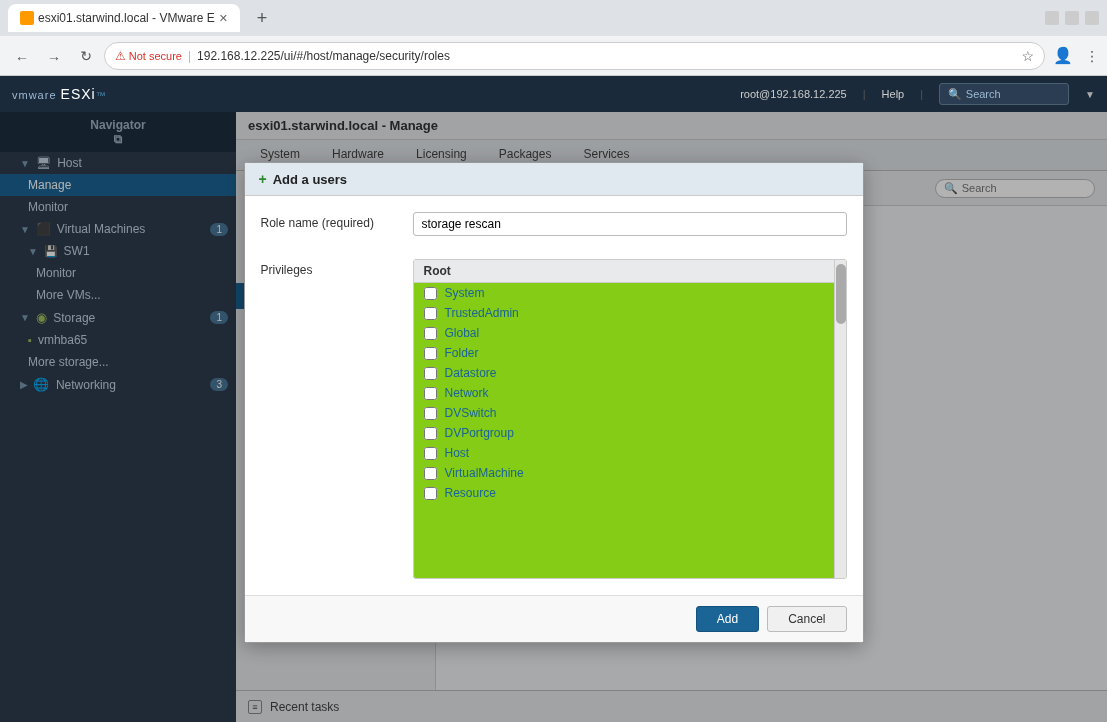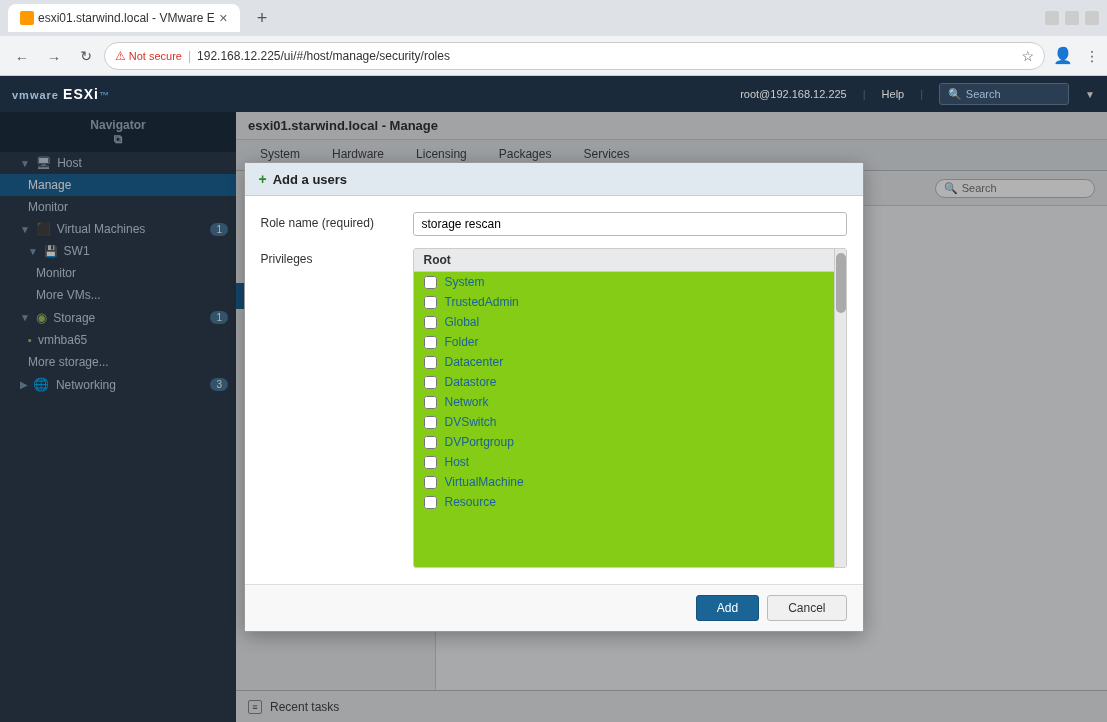--- a/index.html
+++ b/index.html
@@ -92,21 +92,21 @@
       background: #1a2a3a;
       height: 36px;
       display: flex;
       align-items: center;
       padding: 0 12px;
       color: white;
     }
     .vmware-logo {
       font-size: 11px;
       color: #9db8d2;
-      font-weight: bold;
+      font-weight: normal;
       letter-spacing: 1px;
     }
     .vmware-logo span { color: #67a3c9; }
     .esxi-header-right {
       margin-left: auto;
       display: flex;
       align-items: center;
       gap: 16px;
       font-size: 11px;
       color: #ccc;
@@ -317,21 +317,21 @@
       display: flex;
       flex: 1;
       overflow: hidden;
       padding: 16px;
       gap: 16px;
     }
     .modal-form {
       flex: 1;
       display: flex;
       flex-direction: column;
-      gap: 12px;
+      gap: 23px;
       justify-content: space-between;
     }
     .form-row {
       display: flex;
       align-items: flex-start;
       gap: 12px;
     }
     .form-label {
       width: 140px;
       font-size: 12px;
@@ -674,24 +674,20 @@
               <div class="priv-item">
                 <input type="checkbox" style="">
                 <label>Global</label>
               </div>
               <div class="priv-item">
                 <input type="checkbox" style="">
                 <label>Folder</label>
               </div>
               <div class="priv-item">
                 <input type="checkbox" style="">
-                <label>Datacenter</label>
-              </div>
-              <div class="priv-item">
-                <input type="checkbox" style="">
                 <label>Datastore</label>
               </div>
               <div class="priv-item">
                 <input type="checkbox" style="">
                 <label>Network</label>
               </div>
               <div class="priv-item">
                 <input type="checkbox" style="">
                 <label>DVSwitch</label>
               </div>

